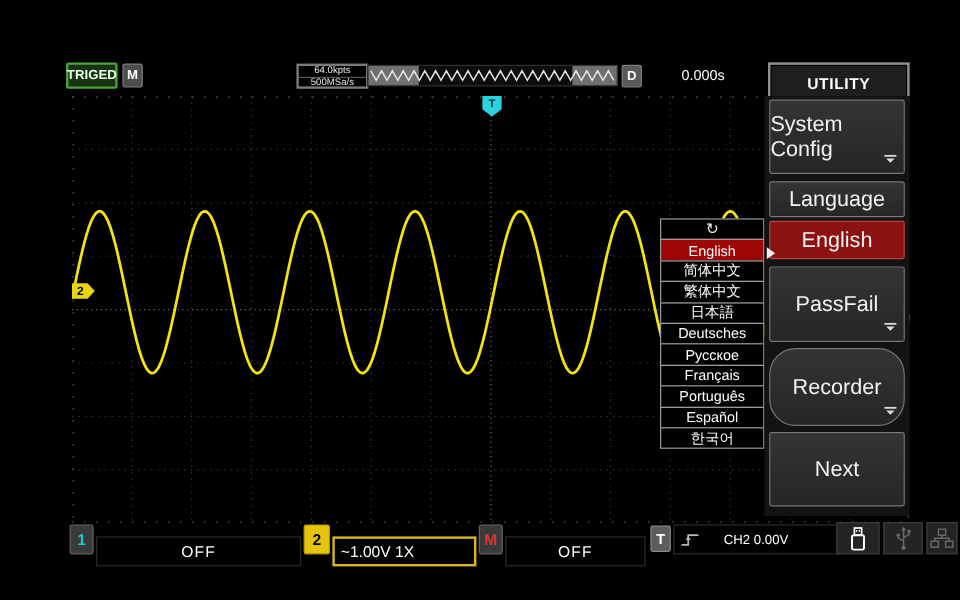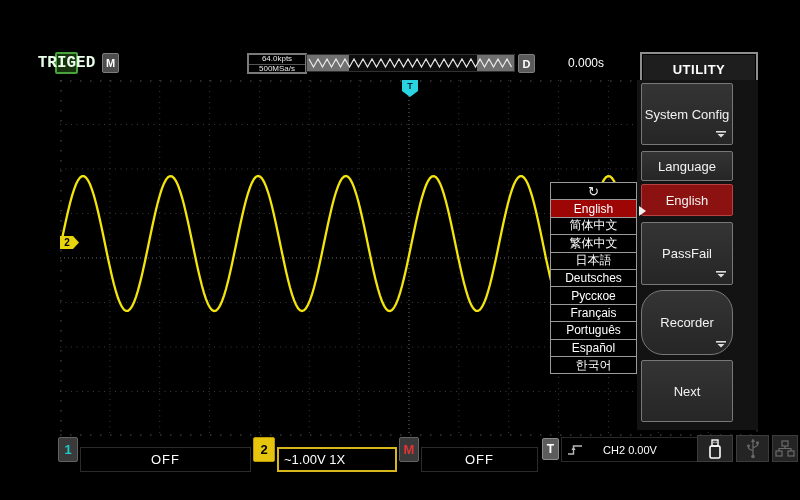--- a/index.html
+++ b/index.html
@@ -1,23 +1,23 @@
 <!DOCTYPE html>
 <html><head>
 <meta charset="utf-8">
 <style>
   * { box-sizing: border-box; margin: 0; padding: 0; }
   html,body { width:800px; height:500px; background:#000; overflow:hidden;
     font-family:"Liberation Sans","DejaVu Sans",sans-serif; }
   #screen { position:relative; width:800px; height:500px; background:#000; }
 
   
-  .trig-status { position:absolute; left:55px; top:42px; width:23px; height:22px;
+  .trig-status { position:absolute; left:55px; top:42px; width:43px; height:22px;
     background:#17320f; border:2px solid #49a33c; border-radius:2px; color:#eaffea;
-    font-size:16px; font-weight:bold; display:flex; align-items:center; justify-content:center;font-family:Liberation Mono, monospace; }
+    font-size:11px; font-weight:bold; display:flex; align-items:center; justify-content:center; }
   .sq-btn { position:absolute; display:flex; align-items:center; justify-content:center;
     background:#4d4d4d; border:1px solid #7d7d7d; border-radius:2px; color:#fff;
     font-weight:bold; font-size:11px; }
   #m-btn { left:102px; top:43px; width:17px; height:20px; }
   #d-btn { left:518px; top:44px; width:17px; height:19px; background:#5a5a5a; }
   .bar-field { position:absolute; background:#000; color:#fff; display:flex;
     align-items:center; justify-content:center; }
   #timebase { left:146px; top:42px; width:99px; height:22px; font-size:13px; }
   #delay { left:537px; top:42px; width:98px; height:22px; font-size:12px; }
   #sample-box { position:absolute; left:247px; top:43px; width:60px; height:21px;
@@ -41,23 +41,23 @@
   
   #lang-popup { position:absolute; left:550px; top:173px; width:87px; z-index:5; }
   .lang-row { height:18.4px; margin-top:-1px; background:#000; border:1px solid #9a9a9a;
     color:#fff; font-size:12px; display:flex; align-items:center; justify-content:center; }
   .lang-row.selected { background:#9e0606; }
   .lang-row.iconrow { font-size:13px; color:#e8e8e8; }
 
   
   #side-menu { position:absolute; left:637px; top:70px; width:121px; height:350px;
     background:#131313; z-index:6; }
-  .menu-btn { position:absolute; left:4px; width:92px;
+  .menu-btn { position:absolute; left:4px; width:113px;
     background:linear-gradient(#343434,#262626); border:1px solid #787878; border-radius:2px;
-    color:#f2f2f2; font-size:13px; display:flex; align-items:center; justify-content:center; }
+    color:#f2f2f2; font-size:18px; display:flex; align-items:center; justify-content:center; }
   .menu-btn .chev { position:absolute; right:5px; bottom:3px; }
   #mb-sysconfig { top:3px;  height:62px; }
   #mb-language  { top:71px; height:30px; }
   #mb-english   { top:104px; height:32px; background:#8c1111; border-color:#b74242; }
   #mb-passfail  { top:142px; height:63px; }
   #mb-recorder  { top:210px; height:65px;border-radius:22px; }
   #mb-next      { top:280px; height:62px; }
   #menu-arrow { position:absolute; left:639px; top:196px; width:0; height:0; z-index:7;
     border-top:5px solid transparent; border-bottom:5px solid transparent;
     border-left:7px solid #efefef; }

